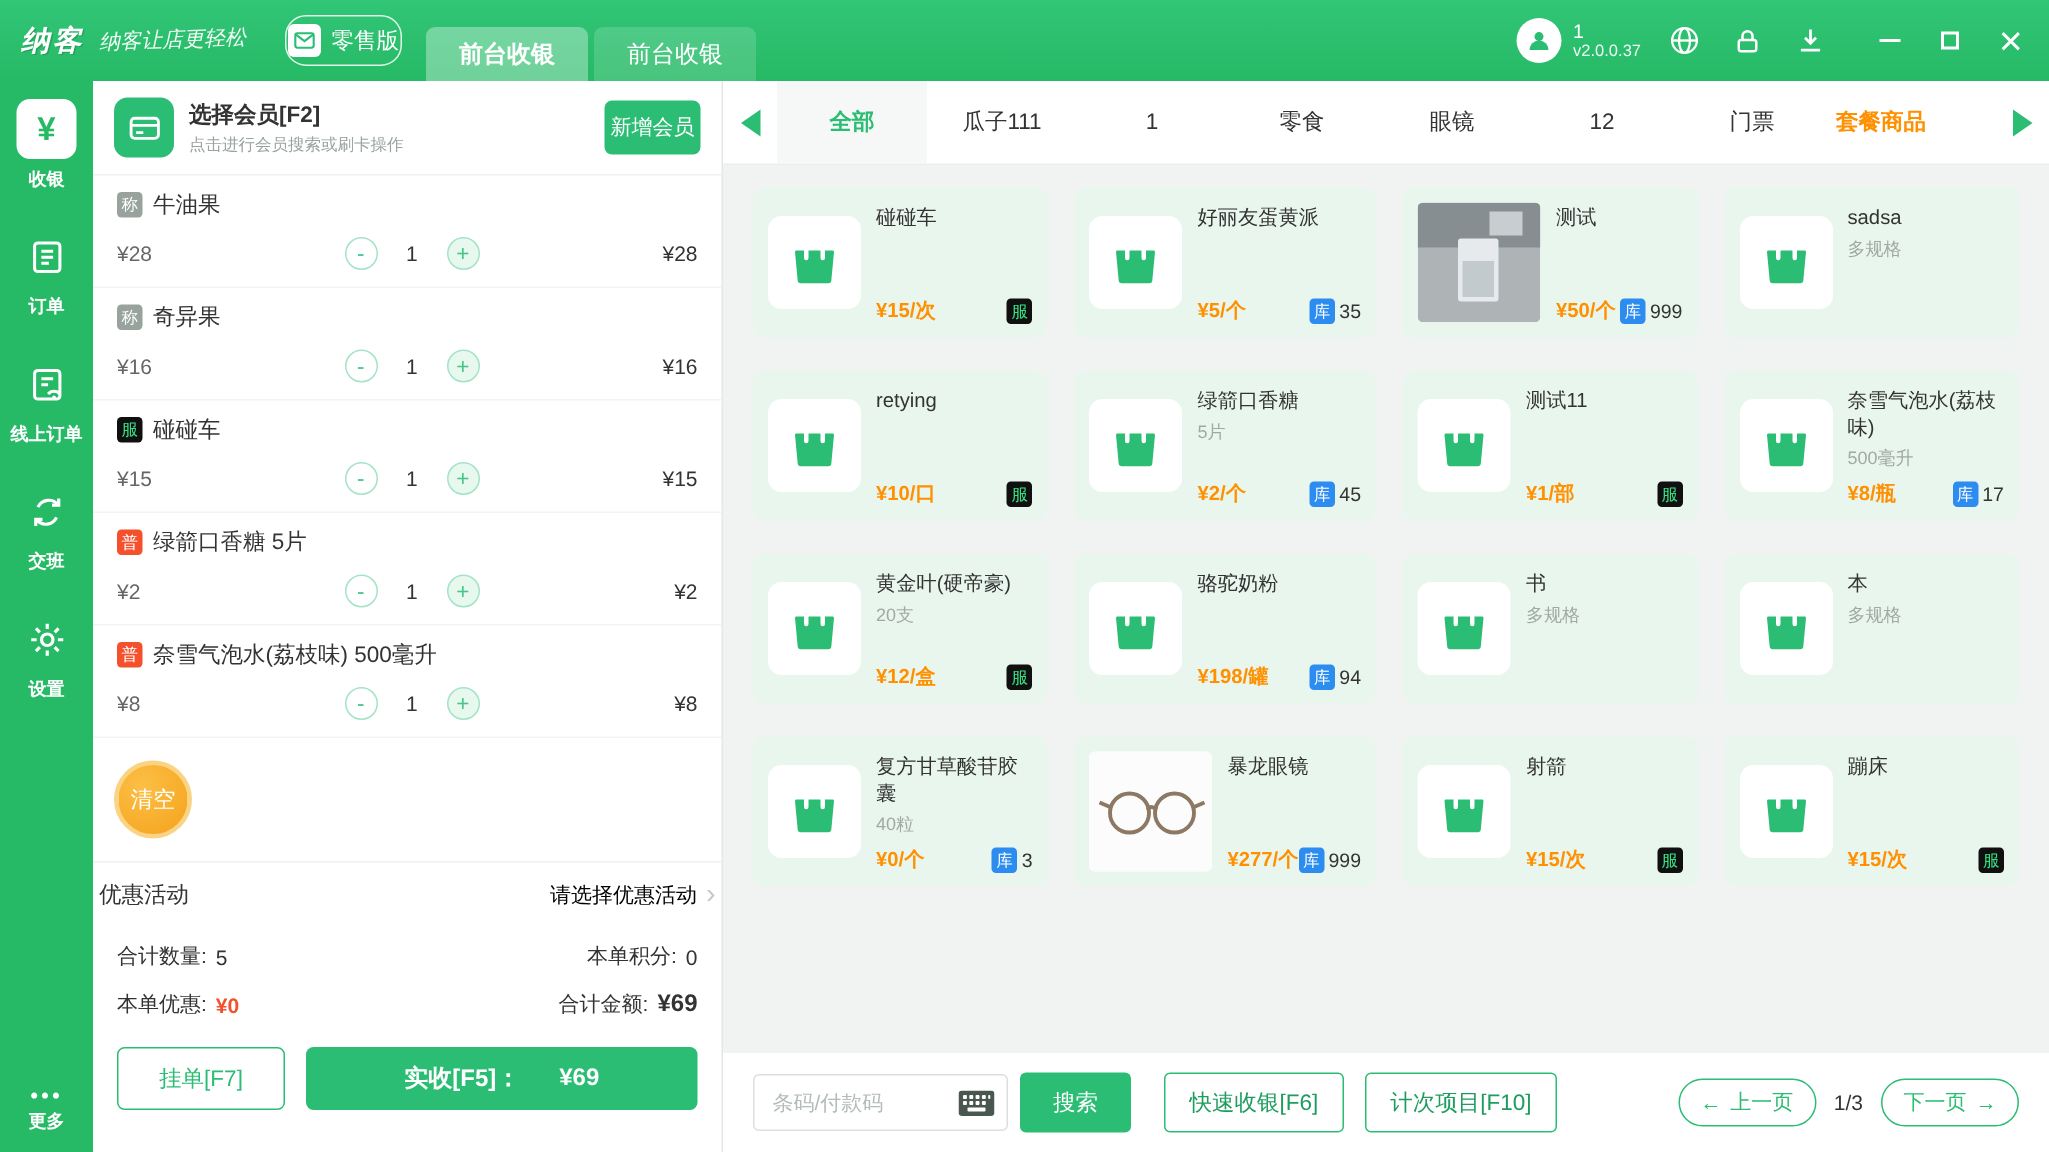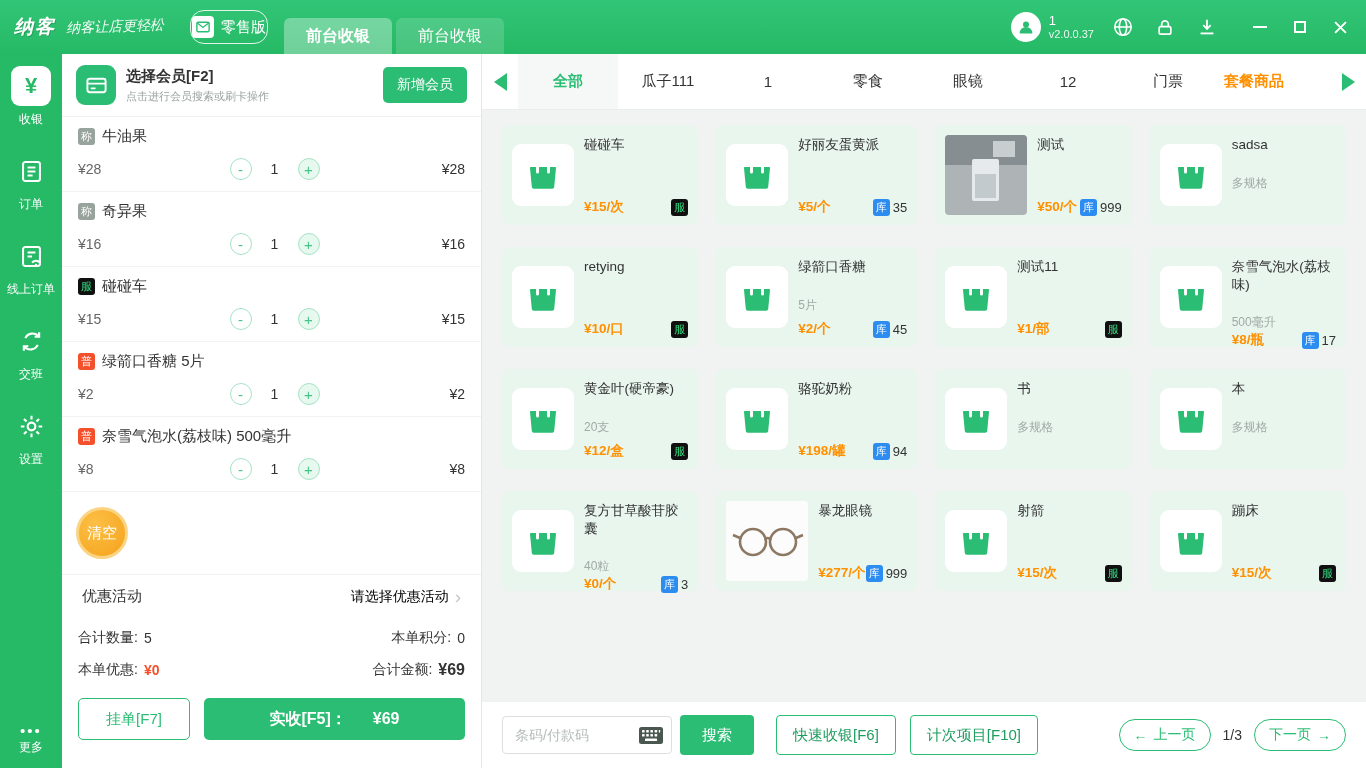--- a/index.html
+++ b/index.html
@@ -34,33 +34,33 @@
   .min-bar{width:14px;border-bottom:2px solid #fff;}
   .max-box{width:12px;height:12px;border:2px solid #fff;}
 
   
   .sidebar{position:absolute;top:54px;left:0;bottom:0;width:62px;background:#26b966;z-index:5;
     display:flex;flex-direction:column;align-items:center;padding-top:12px;}
   .side-item{display:flex;flex-direction:column;align-items:center;gap:5px;margin-bottom:23px;cursor:pointer;color:#fff;}
   .side-tile{width:40px;height:40px;border-radius:9px;display:flex;align-items:center;justify-content:center;}
   .side-item.active .side-tile{background:#fff;}
   .cashier-glyph{color:#26b966;font-size:22px;font-weight:bold;}
-  .side-label{font-size:12px;white-space:nowrap;}
+  .side-label{font-size:12px;white-space:nowrap;font-weight:bold;}
   .side-more{margin-top:auto;margin-bottom:12px;display:flex;flex-direction:column;align-items:center;gap:1px;color:#fff;cursor:pointer;}
   .dots{font-size:15px;letter-spacing:2px;line-height:1;}
 
   
   .left-panel{position:absolute;top:54px;left:62px;bottom:0;width:420px;background:#fff;z-index:4;
     display:flex;flex-direction:column;border-right:1px solid #e3e7e5;}
   .member{display:flex;align-items:center;padding:11px 14px;border-bottom:1px solid #eef1ef;gap:10px;flex:none;}
   .member-icon{width:40px;height:40px;border-radius:9px;background:#2bbd74;display:flex;align-items:center;justify-content:center;flex:none;}
   .member-texts{display:flex;flex-direction:column;gap:3px;}
   .member-title{font-size:15px;font-weight:bold;}
   .member-sub{font-size:11px;color:#9aa39e;}
-  .add-member{margin-left:auto;background:#2bbd74;border:none;color:#fff;font-size:14px;padding:9px 14px;border-radius:5px;cursor:pointer;}
+  .add-member{margin-left:auto;background:#2bbd74;border:none;color:#fff;font-size:14px;padding:9px 4px;border-radius:5px;cursor:pointer;}
 
   .cart-item{padding:10px 16px 11px;border-bottom:1px solid #f2f4f3;flex:none;}
   .ci-top{display:flex;align-items:center;gap:7px;}
   .badge{width:17px;height:17px;border-radius:3px;color:#fff;font-size:11px;display:flex;align-items:center;justify-content:center;flex:none;}
   .badge-weigh{background:#97a39c;}
   .badge-service{background:#101010;color:#35e083;}
   .badge-normal{background:#f4502c;}
   .ci-name{font-size:15px;}
   .ci-bottom{display:flex;align-items:center;margin-top:12px;}
   .ci-price{font-size:14px;color:#666;width:70px;flex:none;}
@@ -68,21 +68,21 @@
   .qty-btn{width:22px;height:22px;border-radius:50%;border:1px solid #a5e3c6;background:#fff;color:#45c687;
     font-size:15px;line-height:1;display:flex;align-items:center;justify-content:center;cursor:pointer;padding:0;}
   .qty-btn.plus{background:#e7f8ef;}
   .ci-qty{width:46px;text-align:center;font-size:14px;}
   .ci-total{width:64px;text-align:right;font-size:14px;flex:none;}
 
   .clear-row{padding:15px 14px;flex:none;}
   .clear-btn{width:52px;height:52px;border-radius:50%;border:3px solid #fbd483;color:#fff;font-size:15px;
     background:radial-gradient(circle at 35% 30%,#fcbf45,#f5a21c);display:flex;align-items:center;justify-content:center;cursor:pointer;}
 
-  .promo{margin-top:auto;border-top:1px solid #eef1ef;display:flex;align-items:center;padding:12px 20px;flex:none;}
+  .promo{margin-top:auto;border-top:1px solid #eef1ef;display:flex;align-items:center;padding:12px 4px;flex:none;}
   .promo-label{font-size:15px;}
   .promo-right{margin-left:auto;display:flex;align-items:center;gap:6px;cursor:pointer;}
   .promo-value{font-size:14px;color:#000000;}
   .promo-chevron{color:#c3c9c6;font-size:19px;line-height:1;}
 
   .summary{padding:4px 16px 2px;flex:none;}
   .sum-row{display:flex;align-items:center;padding:7px 0;font-size:14px;}
   .gap6{margin-left:6px;}
   .push{margin-left:auto;}
   .sum-val.red{color:#f4502c;font-weight:bold;}
@@ -105,21 +105,21 @@
   .cat-tab.active{color:#2bbd74;background:#f5f8f6;font-weight:bold;}
   .cat-tab.special{color:#ff9000;font-weight:bold;width:auto;padding:0 6px;}
 
   .grid{flex:1;display:grid;grid-template-columns:repeat(4,1fr);gap:22px 18px;padding:15px 20px;align-content:start;}
   .card{height:100px;background:#e9f6ee;border-radius:7px;display:flex;gap:10px;padding:9px 10px;cursor:pointer;}
   .media{width:62px;height:62px;background:#fff;border-radius:9px;align-self:center;
     display:flex;align-items:center;justify-content:center;flex:none;}
   .media.photo{width:82px;height:80px;border-radius:4px;overflow:hidden;}
   .pc{flex:1;display:flex;flex-direction:column;min-width:0;padding-top:2px;}
   .pname{font-size:13.5px;line-height:1.3;}
-  .psub{font-size:12px;color:#a0aaa4;margin-top:21px;}
+  .psub{font-size:12px;color:#a0aaa4;margin-top:4px;}
   .prow{margin-top:auto;display:flex;align-items:center;}
   .price{color:#ff9000;font-weight:bold;font-size:13.5px;white-space:nowrap;}
   .ptag{margin-left:auto;width:17px;height:17px;background:#101010;color:#35e083;font-size:11px;border-radius:3px;
     display:flex;align-items:center;justify-content:center;flex:none;}
   .pstock{margin-left:auto;display:flex;align-items:center;gap:3px;flex:none;}
   .pstock .kl{width:17px;height:17px;background:#2d8cf0;color:#fff;font-size:11px;border-radius:3px;
     display:flex;align-items:center;justify-content:center;}
   .pstock .sn{font-size:13px;color:#333;}
 
   .bottom-bar{height:66px;background:#fff;display:flex;align-items:center;padding:0 20px;flex:none;}

